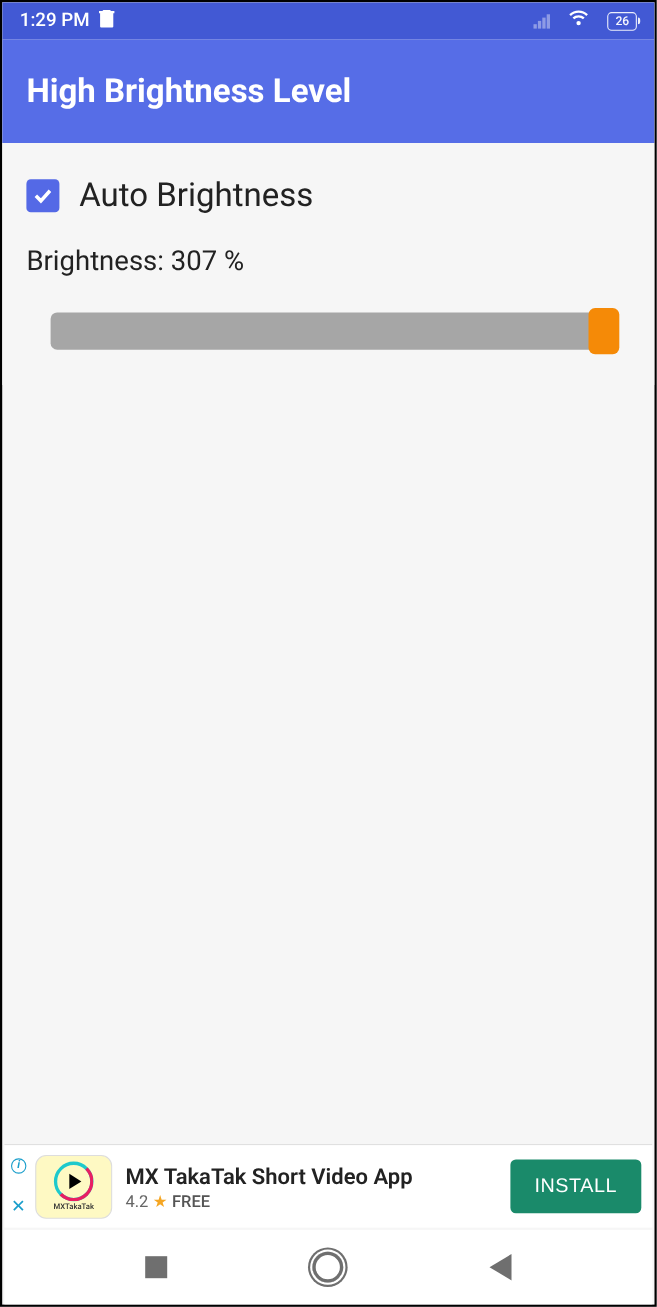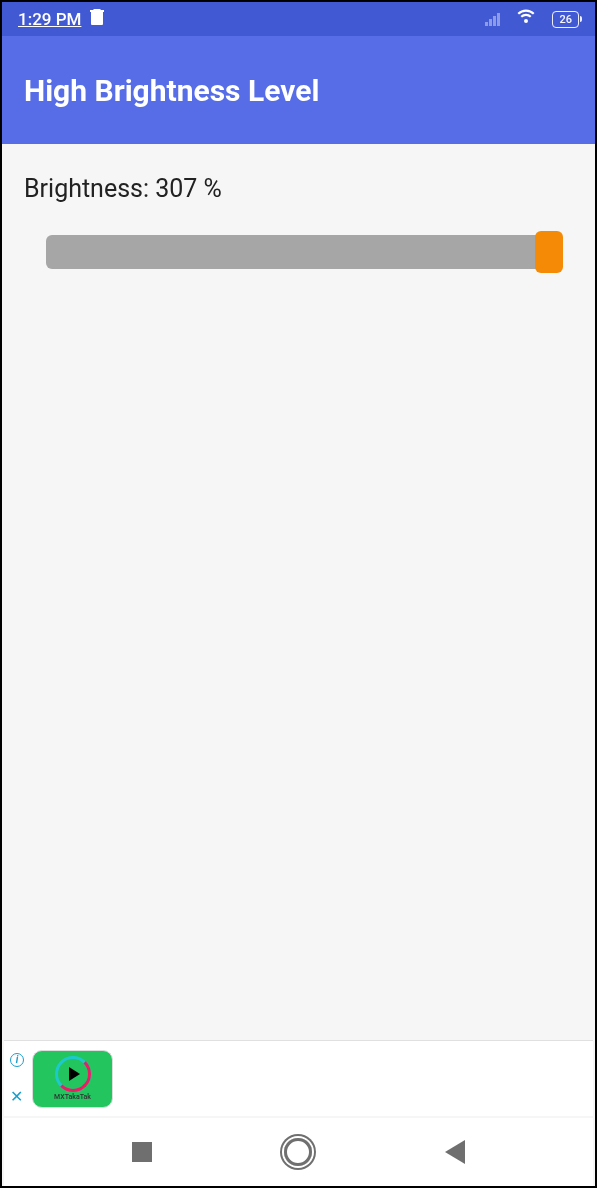--- a/index.html
+++ b/index.html
@@ -26,21 +26,20 @@
       color: white;
     }
     .status-left {
       display: flex;
       align-items: center;
       gap: 8px;
     }
     .status-time {
       font-size: 17px;
       font-weight: 500;
-      text-decoration: underline;
     }
     .status-right {
       display: flex;
       align-items: center;
       gap: 16px;
     }
     .battery-box {
       border: 1.5px solid rgba(255,255,255,0.9);
       border-radius: 4px;
       padding: 1px 6px;
@@ -53,21 +52,21 @@
       content: '';
       position: absolute;
       right: -4px;
       top: 30%;
       width: 2px;
       height: 40%;
       background: rgba(255,255,255,0.9);
       border-radius: 0 2px 2px 0;
     }
     .app-bar {
-      height: 108px;
+      height: 94px;
       background: #566de7;
       display: flex;
       align-items: center;
       padding: 0 22px;
     }
     .app-title {
       color: white;
       font-size: 30px;
       font-weight: 700;
     }
@@ -155,24 +154,24 @@
       justify-content: center;
       font-style: italic;
     }
     .ad-close {
       color: #1a9ecb;
       font-size: 16px;
       font-weight: 300;
       line-height: 1;
     }
     .ad-icon {
-      width: 81px;
+      width: 70px;
       height: 58px;
       border-radius: 10px;
-      background: #22c55e;
+      background: #fef9c3;
       border: 1px solid #ddd;
       margin-right: 12px;
       display: flex;
       flex-direction: column;
       align-items: center;
       justify-content: center;
       position: relative;
     }
     .ad-icon-circle {
       width: 36px;
@@ -322,40 +321,57 @@
     </span>
     <span class="battery-box">26</span>
   </div>
 </div>
 
 <div class="app-bar">
   <span class="app-title">High Brightness Level</span>
 </div>
 
 <div class="content">
+  <div class="checkbox-row">
+    <div class="checkbox">
+      <svg width="22" height="22" viewBox="0 0 24 24" fill="none" stroke="white" stroke-width="3.5">
+        <polyline points="5,12 10,17 19,7"></polyline>
+      </svg>
+    </div>
+    <span class="checkbox-label">Auto Brightness</span>
+  </div>
 
   <div class="brightness-text">Brightness: 307 %</div>
 
   <div class="slider-container">
     <div class="slider-track"></div>
     <div class="slider-thumb"></div>
   </div>
 </div>
 
 <div class="ad-banner">
   <div class="ad-markers">
     <div class="ad-info">i</div>
     <div class="ad-close">✕</div>
   </div>
   <div class="ad-icon">
     <div class="ad-icon-circle">
       <div class="ad-play"></div>
     </div>
     <div class="ad-icon-label">MXTakaTak</div>
   </div>
+  <div class="ad-text">
+    <div class="ad-title">MX TakaTak Short Video App</div>
+    <div class="ad-meta">
+      <span>4.2</span>
+      <span class="ad-star">★</span>
+      <span class="ad-free">FREE</span>
+    </div>
+  </div>
+  <button class="install-btn">INSTALL</button>
 </div>
 
 <div class="nav-bar">
   <div class="nav-btn">
     <div class="nav-square"></div>
   </div>
   <div class="nav-btn">
     <div class="nav-circle"></div>
   </div>
   <div class="nav-btn">

